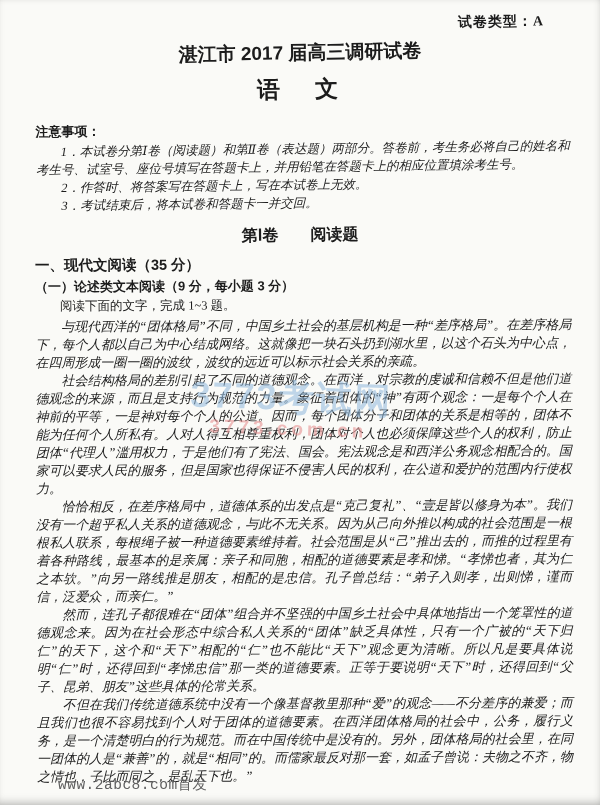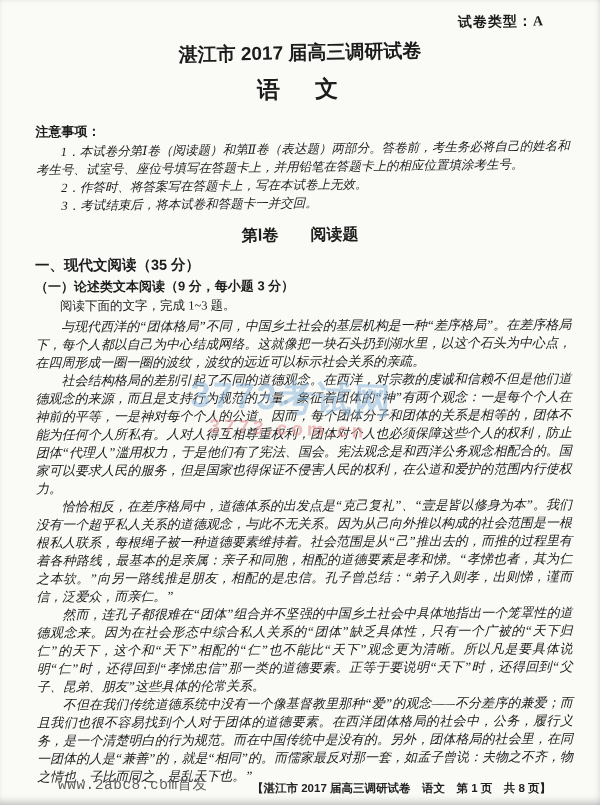--- a/index.html
+++ b/index.html
@@ -156,15 +156,14 @@
     <p class="para">不但在我们传统道德系统中没有一个像基督教里那种“爱”的观念——不分差序的兼爱；而且我们也很不容易找到个人对于团体的道德要素。在西洋团体格局的社会中，公务，履行义务，是一个清楚明白的行为规范。而在中国传统中是没有的。另外，团体格局的社会里，在同一团体的人是“兼善”的，就是“相同”的。而儒家最反对那一套，如孟子曾说：夫物之不齐，物之情也，子比而同之，是乱天下也。”</p>
   </div>
 
   <div class="watermark">
     <div class="wm-blue">3773考试网</div>
     <div class="wm-red">3773.com.cn</div>
   </div>
 
   <div class="bottom-left-wm">www.2abc8.com首发</div>
 
-  <div class="footer">【湛江市 2017 届高三调研试卷　语文　第 1 页　共 8 页】</div>
 
 </div>
 
 </body></html>

